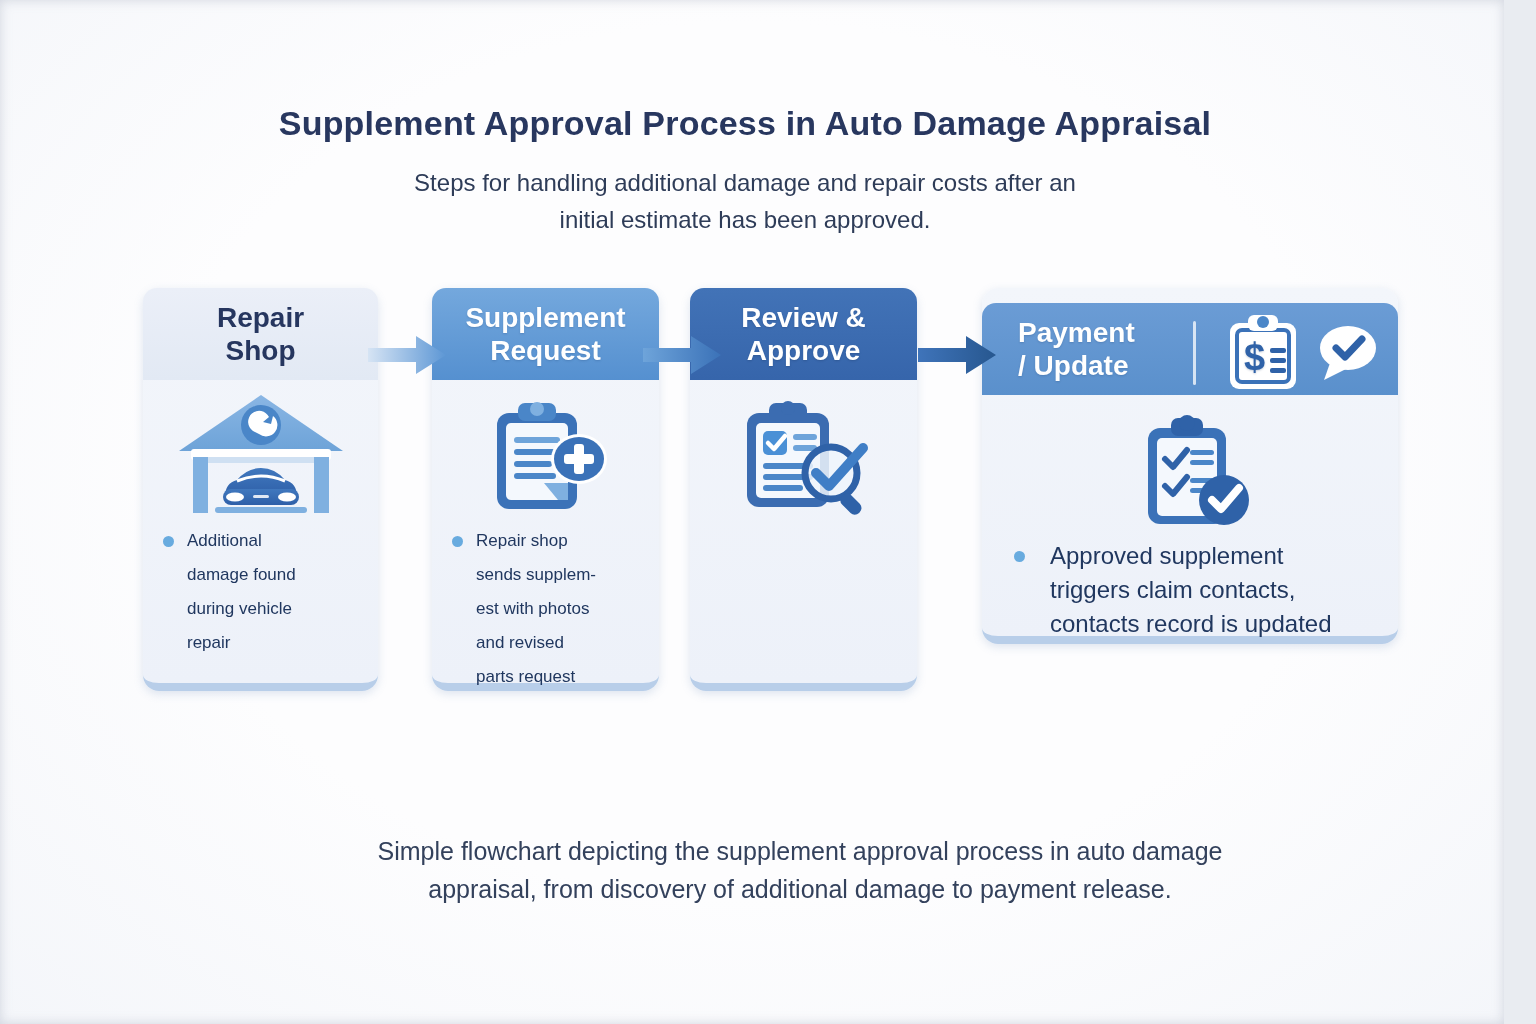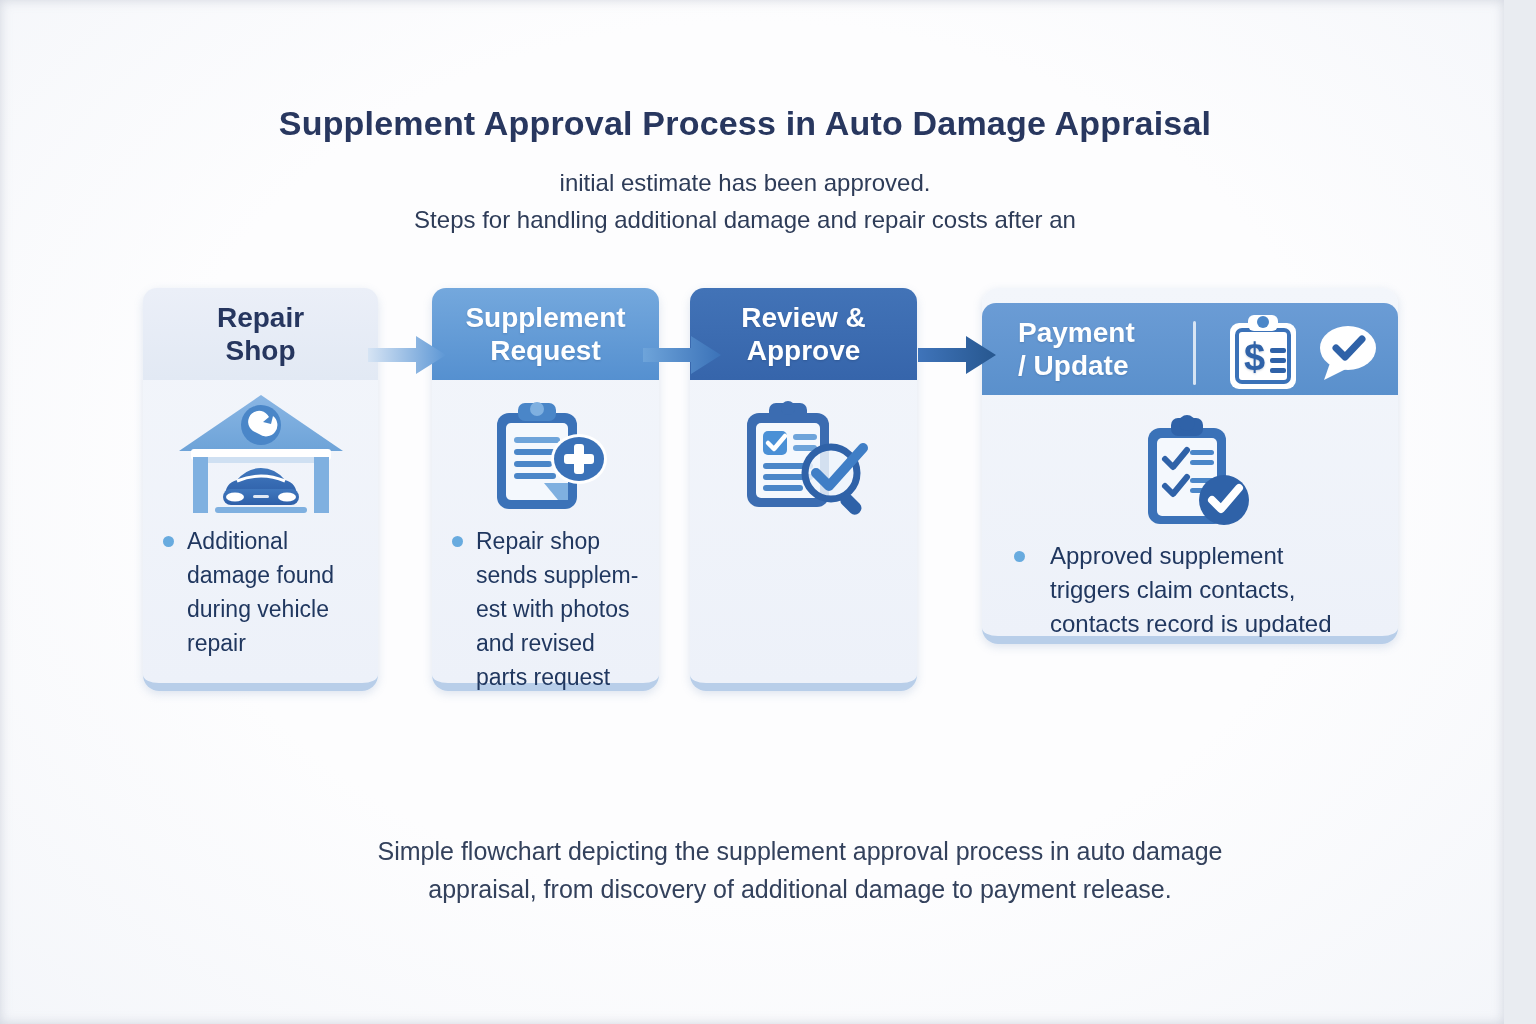--- a/index.html
+++ b/index.html
@@ -36,32 +36,32 @@
   .hdr-light{background:linear-gradient(#ebeff8,#e2e9f4);color:#26365f;}
   .hdr-med{background:linear-gradient(#74a8dd,#5590d0);color:#ffffff;text-shadow:0 1px 2px rgba(40,70,120,.25);}
   .hdr-dark{background:linear-gradient(#4273b7,#3665ab);color:#ffffff;text-shadow:0 1px 2px rgba(30,55,100,.3);}
   .hdr-med4{background:linear-gradient(#6b9cd5,#5a90cc);color:#ffffff;text-shadow:0 1px 2px rgba(40,70,120,.25);
     align-items:flex-start;padding-left:36px;box-sizing:border-box;margin-top:15px;}
   .hdr-icons{position:absolute;right:18px;top:8px;display:flex;align-items:center;gap:10px;}
   .hdr-divider{width:3px;height:64px;background:rgba(255,255,255,.75);border-radius:2px;margin-right:14px;}
   .icon-wrap{height:128px;margin-top:12px;display:flex;align-items:center;justify-content:center;}
   .bullet-row{display:flex;padding:4px 14px 0 20px;}
   .dot{flex:0 0 11px;width:11px;height:11px;border-radius:50%;background:#68abdf;margin-top:12px;margin-right:13px;}
-  .blines{font-size:23px;line-height:34px;color:#20375f;font-weight:400;}
+  .blines{font-size:17px;line-height:34px;color:#20375f;font-weight:400;}
   .arrow{position:absolute;top:333px;}
 </style>
 </head>
 <body>
 
 <div class="canvas">
 
   <div class="page-title">Supplement Approval Process in Auto Damage Appraisal</div>
   <div class="page-subtitle">
+    <div>Steps for handling additional damage and repair costs after an</div>
     <div>initial estimate has been approved.</div>
-    <div>Steps for handling additional damage and repair costs after an</div>
   </div>
 
   <div class="card" style="left:143px;width:235px;height:395px;">
     <div class="card-header hdr-light">
       <div>Repair</div>
       <div>Shop</div>
     </div>
     <div class="icon-wrap">
       <svg width="172" height="126" viewBox="0 0 172 126">
         <defs>

